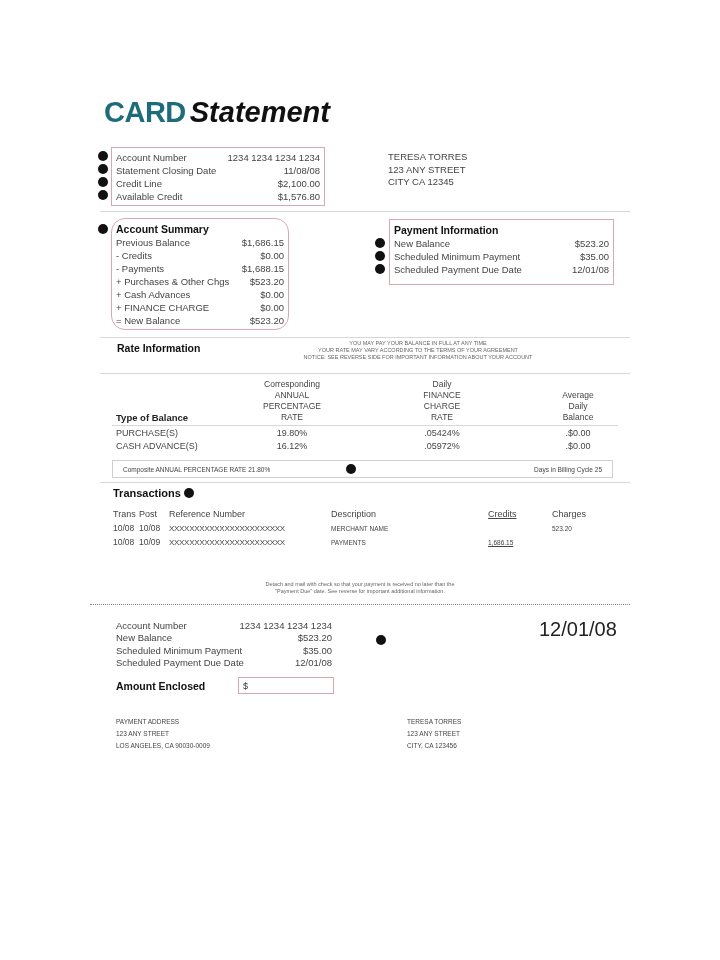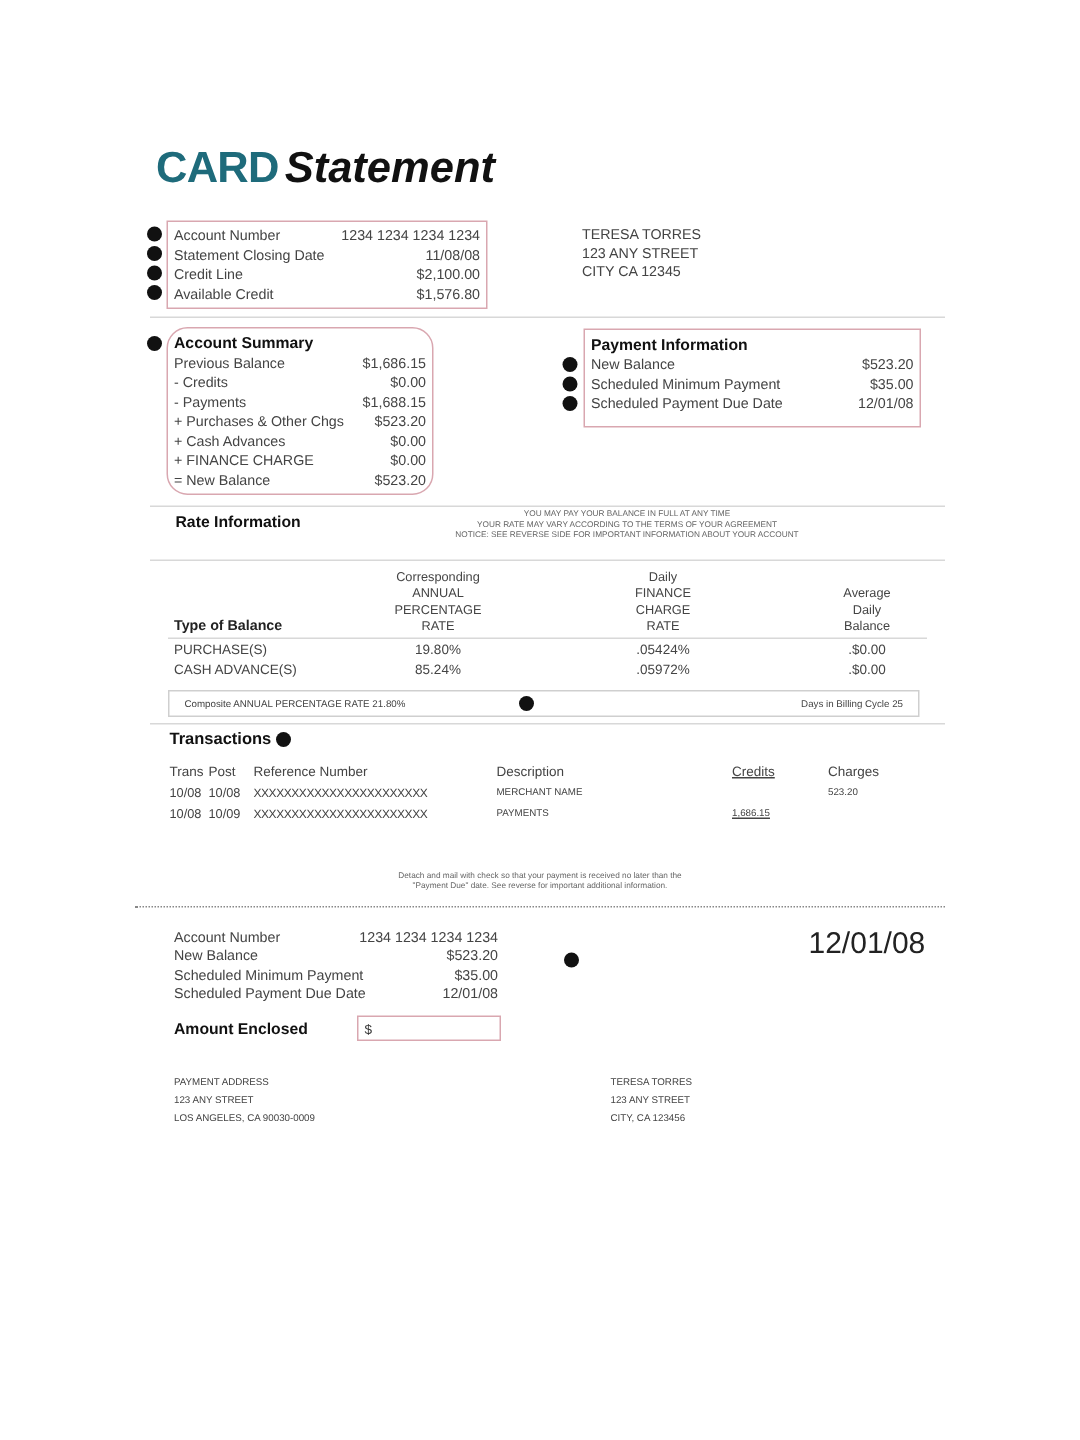--- a/index.html
+++ b/index.html
@@ -199,21 +199,21 @@
     </div>
   </div>
   <div class="rt-row">
     <div class="c1">PURCHASE(S)</div>
     <div class="c2">19.80%</div>
     <div class="c3">.05424%</div>
     <div class="c4">.$0.00</div>
   </div>
   <div class="rt-row">
     <div class="c1">CASH ADVANCE(S)</div>
-    <div class="c2">85.24%</div>
+    <div class="c2">16.12%</div>
     <div class="c3">.05972%</div>
     <div class="c4">.$0.00</div>
   </div>
 </div>
 
 <div class="abs composite-box">
   <span style="width:223px;">Composite ANNUAL PERCENTAGE RATE 21.80%</span>
   <span class="badge"></span>
   <span style="flex:1; text-align:right;">Days in Billing Cycle 25</span>
 </div>

